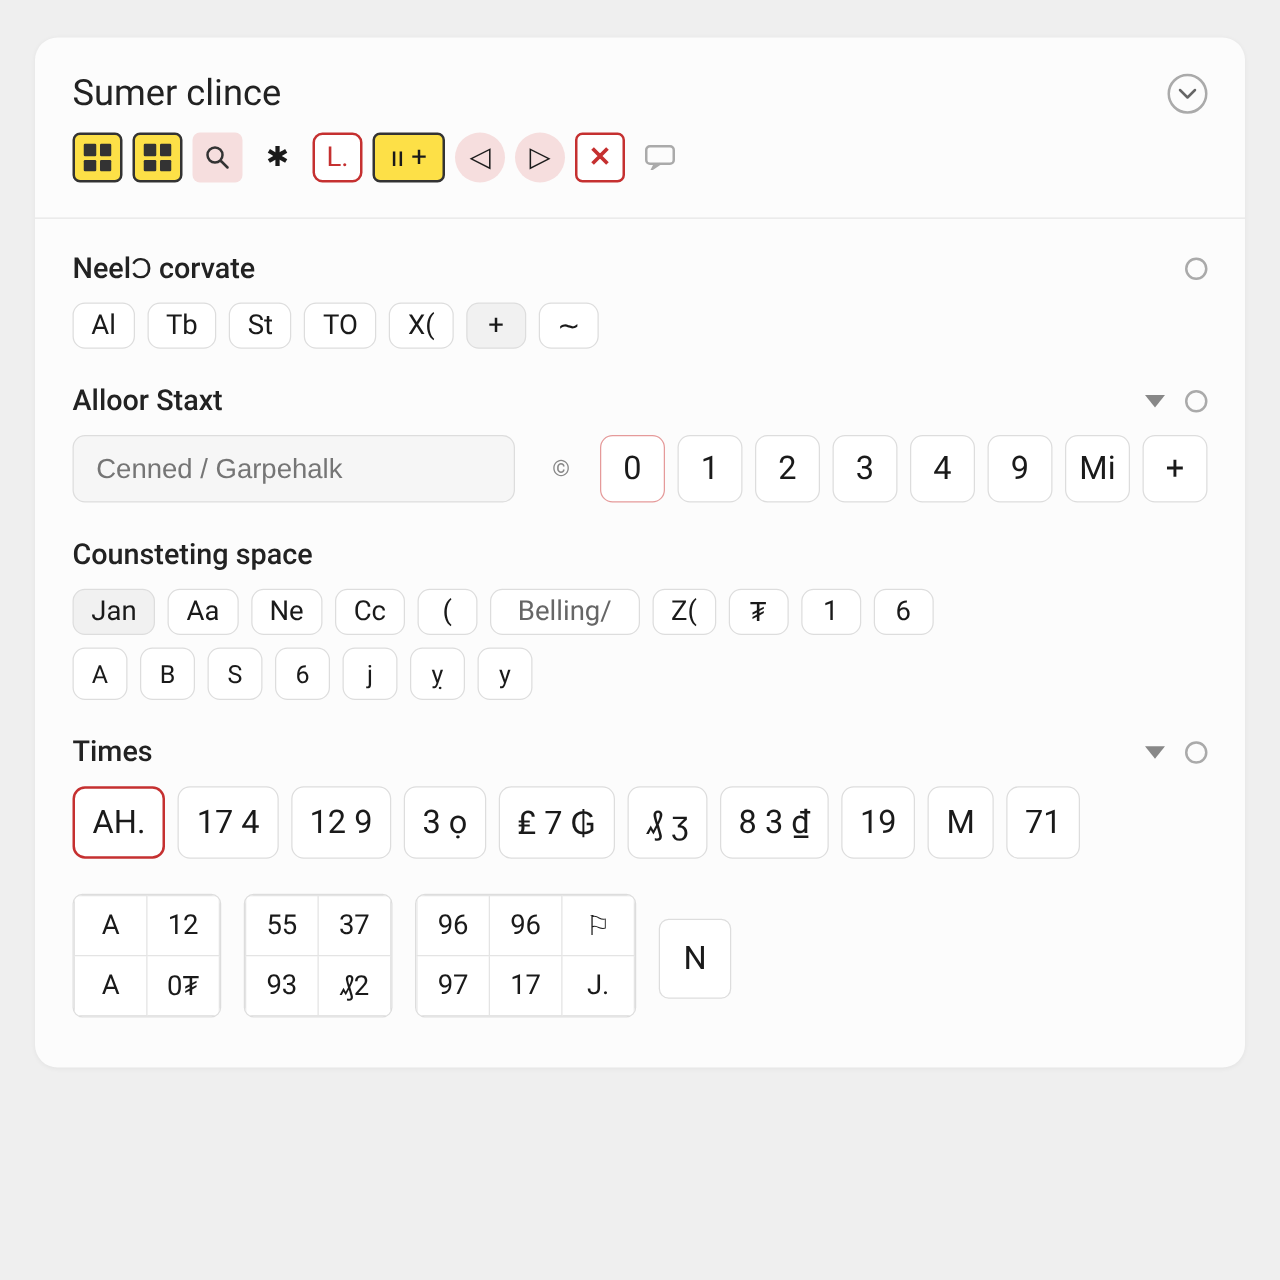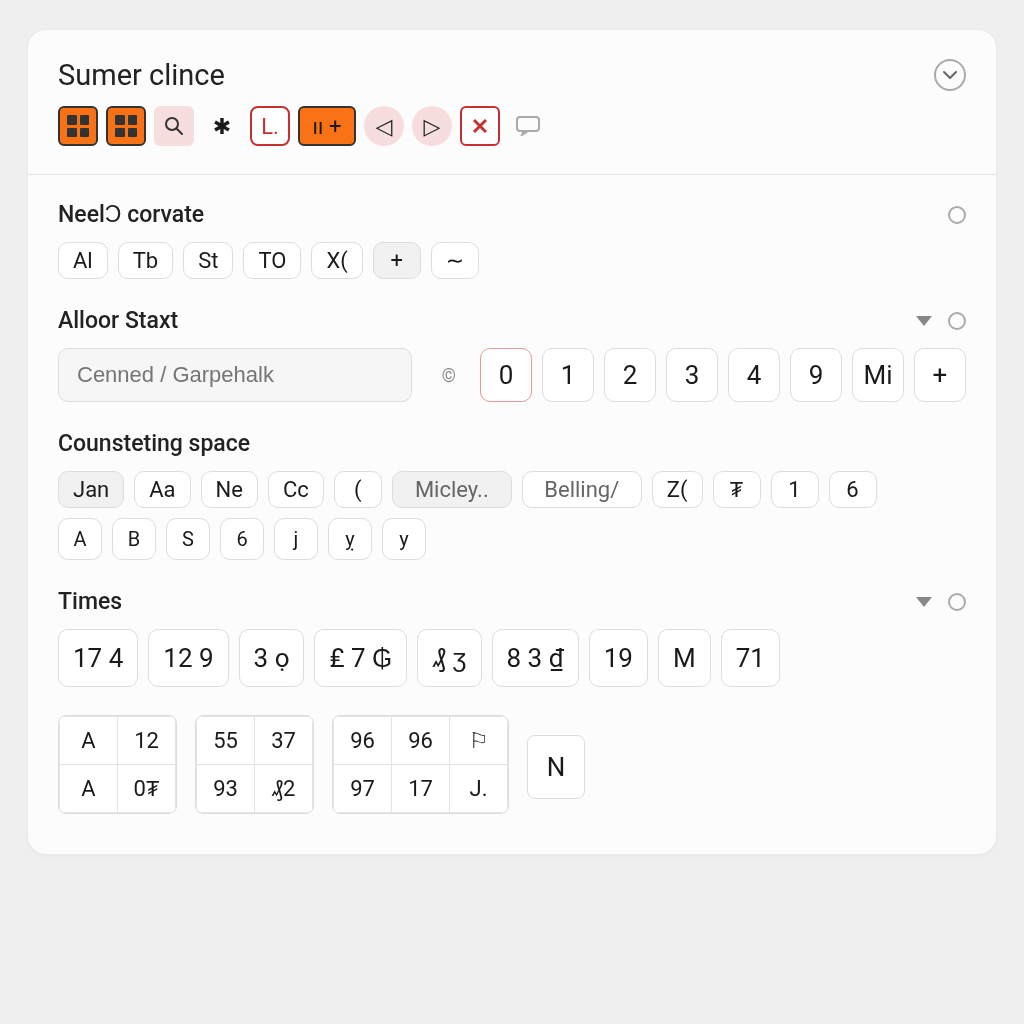--- a/index.html
+++ b/index.html
@@ -81,21 +81,21 @@
     align-items:center;
   }
   .tb-btn {
     width:40px;height:40px;
     display:flex;align-items:center;justify-content:center;
     font-size:22px;
     border-radius:6px;
     cursor:pointer;
     user-select:none;
   }
-  .tb-btn.box { border:2px solid #333; border-radius:6px; background:#f97316; }
+  .tb-btn.box { border:2px solid #333; border-radius:6px; background:#fde047; }
   .tb-btn.soft { background:#f6dede; }
   .tb-btn.red-outline { border:2px solid #c53030; color:#c53030; background:#fff; border-radius:8px;}
   .tb-btn.pink-circle { background:#f6dede; border-radius:50%; }
   .tb-btn.red-circle-x {
     background:#fff; border:2px solid #c53030; border-radius:6px;
     color:#c53030; font-weight:700;
   }
   .grid-glyph {
     display:grid; grid-template-columns:1fr 1fr; grid-template-rows:1fr 1fr;
     gap:3px; width:22px;height:22px;
@@ -288,21 +288,20 @@
     <div class="section">
       <div class="section-head">
         <div class="section-label">Counsteting space</div>
       </div>
       <div class="chips" style="margin-bottom:10px">
         <div class="chip shaded">Jan</div>
         <div class="chip">Aa</div>
         <div class="chip">Ne</div>
         <div class="chip">Cc</div>
         <div class="chip">(</div>
-        <div class="chip wide shaded">Micley..</div>
         <div class="chip wide">Belling/</div>
         <div class="chip">Z(</div>
         <div class="chip">₮</div>
         <div class="chip">1</div>
         <div class="chip">6</div>
       </div>
       <div class="chips">
         <div class="chip small">A</div>
         <div class="chip small">B</div>
         <div class="chip small">S</div>
@@ -315,20 +314,21 @@
 
     <div class="section">
       <div class="section-head">
         <div class="section-label">Times</div>
         <div class="right-controls">
           <div class="caret-down"></div>
           <div class="hollow-circle"></div>
         </div>
       </div>
       <div class="chips">
+        <div class="chip tall sel">AH.</div>
         <div class="chip tall">17 4</div>
         <div class="chip tall">12 9</div>
         <div class="chip tall">3  ọ</div>
         <div class="chip tall">₤ 7 ₲</div>
         <div class="chip tall">₰ ʒ</div>
         <div class="chip tall">8 3 ₫</div>
         <div class="chip tall">19</div>
         <div class="chip tall">M</div>
         <div class="chip tall">71</div>
       </div>

